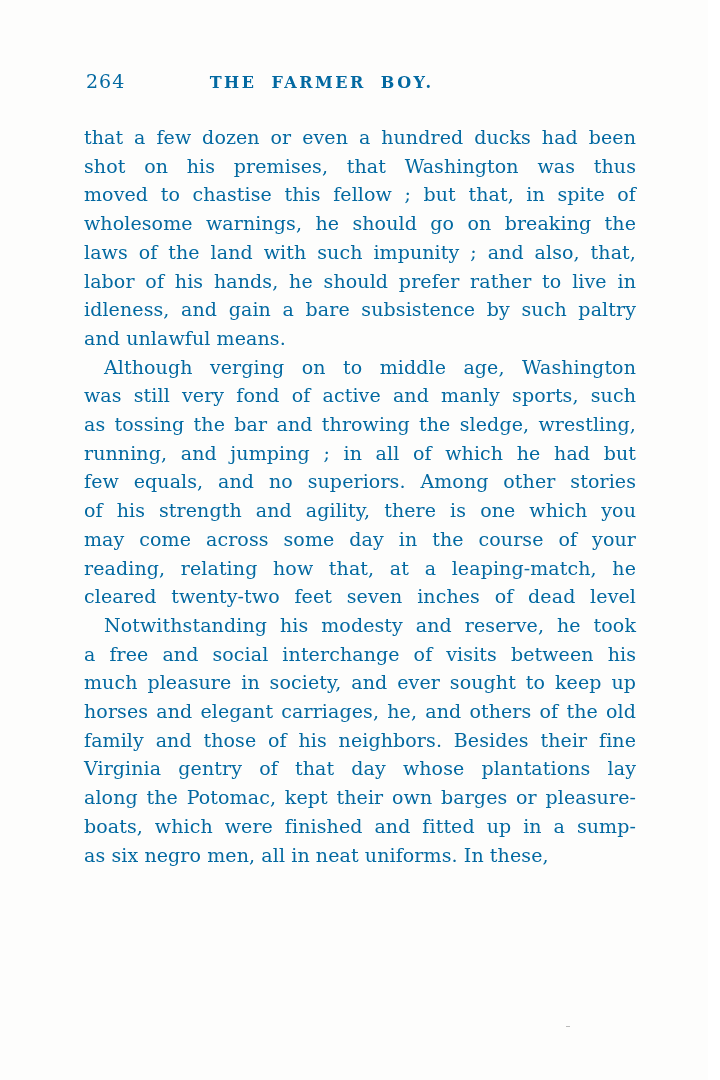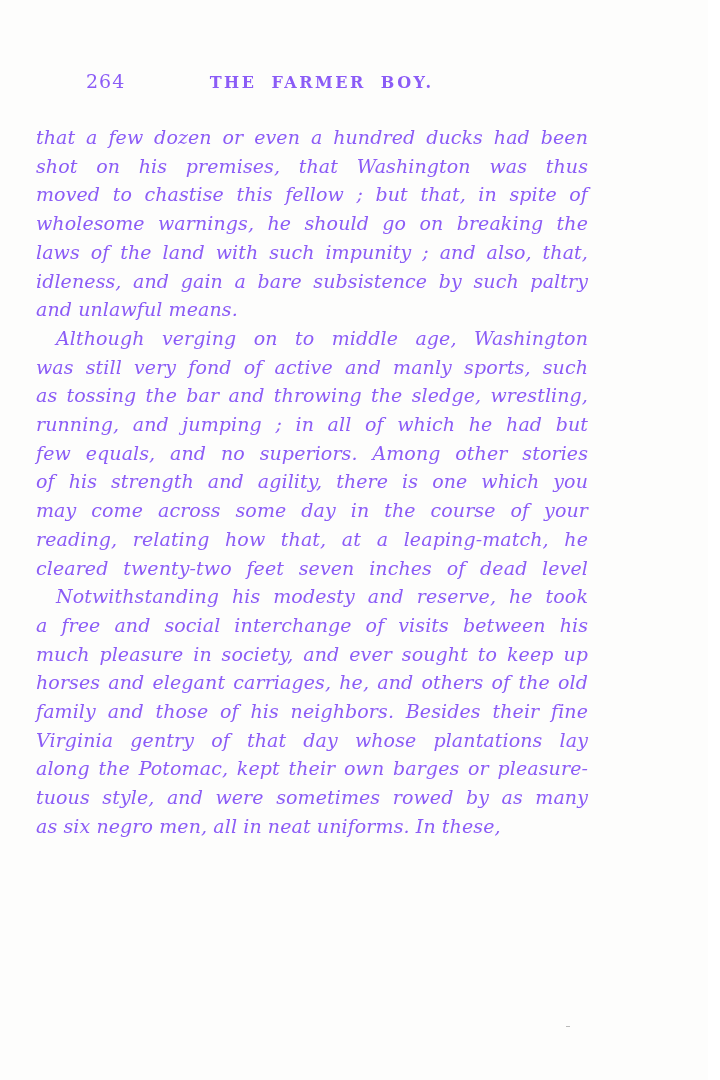--- a/index.html
+++ b/index.html
@@ -7,21 +7,21 @@
     padding: 0;
     background: #ffffff;
   }
   .page {
     position: relative;
     width: 708px;
     height: 1080px;
     background: #fdfdfc;
     overflow: hidden;
     font-family: "DejaVu Serif", "Liberation Serif", serif;
-    color: #8b5cf6;
+    color: #0369a1;
   }
   .page-header {
     position: relative;
     margin: 70px 84px 27px 84px;
     height: 26px;
   }
   .page-number {
     position: absolute;
     left: 2px;
     top: 0;
@@ -33,25 +33,24 @@
     left: 44%;
     top: 3px;
     transform: translateX(-50%);
     font-size: 16px;
     letter-spacing: 2.5px;
     word-spacing: 7px;
     font-weight: 700;
     white-space: nowrap;
   }
   .text-block {
-    margin: 0 36px;
+    margin: 0 84px;
     width: 552px;
     font-size: 19px;
     line-height: 28.7px;
-    font-style: italic;
   }
   .paragraph {
     margin: 0;
   }
   .line {
     text-align: justify;
     text-align-last: justify;
     letter-spacing: 0.1px;
   }
   .line.last {
@@ -77,20 +76,21 @@
     <span class="page-number">264</span>
     <span class="running-title">THE FARMER BOY.</span>
   </header>
   <main class="text-block" id="text-block">
       <div class="paragraph">
         <div class="line">that a few dozen or even a hundred ducks had been</div>
         <div class="line">shot on his premises, that Washington was thus</div>
         <div class="line">moved to chastise this fellow ; but that, in spite of</div>
         <div class="line">wholesome warnings, he should go on breaking the</div>
         <div class="line">laws of the land with such impunity ; and also, that,</div>
+        <div class="line">labor of his hands, he should prefer rather to live in</div>
         <div class="line">idleness, and gain a bare subsistence by such paltry</div>
         <div class="line last">and unlawful means.</div>
       </div>
       <div class="paragraph">
         <div class="line indent">Although verging on to middle age, Washington</div>
         <div class="line">was still very fond of active and manly sports, such</div>
         <div class="line">as tossing the bar and throwing the sledge, wrestling,</div>
         <div class="line">running, and jumping ; in all of which he had but</div>
         <div class="line">few equals, and no superiors.  Among other stories</div>
         <div class="line">of his strength and agility, there is one which you</div>
@@ -99,18 +99,18 @@
         <div class="line">cleared twenty-two feet seven inches of dead level</div>
       </div>
       <div class="paragraph">
         <div class="line indent">Notwithstanding his modesty and reserve, he took</div>
         <div class="line">a free and social interchange of visits between his</div>
         <div class="line">much pleasure in society, and ever sought to keep up</div>
         <div class="line">horses and elegant carriages, he, and others of the old</div>
         <div class="line">family and those of his neighbors.  Besides their fine</div>
         <div class="line">Virginia gentry of that day whose plantations lay</div>
         <div class="line">along the Potomac, kept their own barges or pleasure-</div>
-        <div class="line">tuous style, and were sometimes rowed by as many</div>
+        <div class="line">boats, which were finished and fitted up in a sump-</div>
         <div class="line last">as six negro men, all in neat uniforms.  In these,</div>
       </div>
     </main>
   <div class="scan-speck"></div>
 </div>
 
 </body></html>

